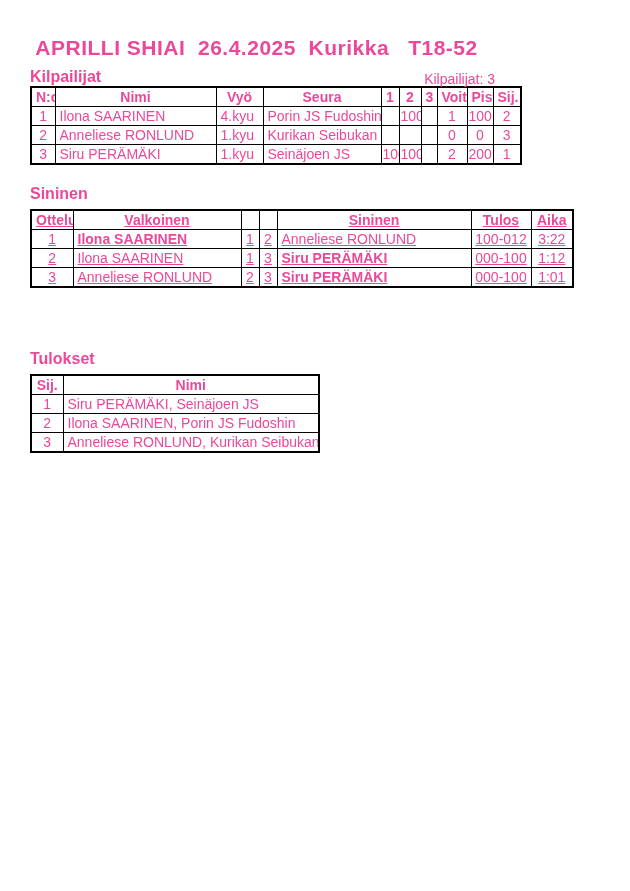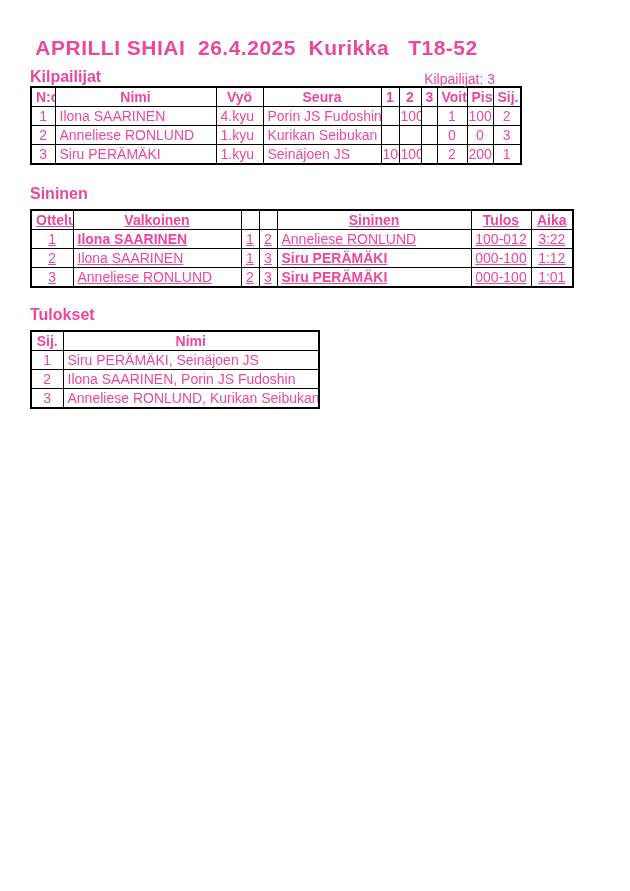--- a/index.html
+++ b/index.html
@@ -27,21 +27,21 @@
     border:1px solid #000;padding:1px 4px;height:17px;
     overflow:hidden;white-space:nowrap;box-sizing:border-box;
   }
   th{font-weight:bold;text-align:center;}
   td{text-align:left;}
   td.c{text-align:center;padding:1px 1px;}
   td.b, span.b{font-weight:bold;}
   .gap1{height:20px;}
   .gap2{height:18px;}
   .label-ott{width:542px;margin-left:30px;margin-bottom:6px;}
-  .label-tul{width:288px;margin-left:30px;margin-bottom:6px;}
+  .label-tul{width:288px;margin-left:30px;margin-bottom:6px;margin-top:44px;}
   .t1{width:490px;}
   .t2{width:542px;text-decoration:underline;}
   .t3{width:288px;}
 </style>
 </head>
 <body>
 
 <div class="page">
 
   <div class="title">APRILLI SHIAI  26.4.2025  Kurikka   T18-52</div>

